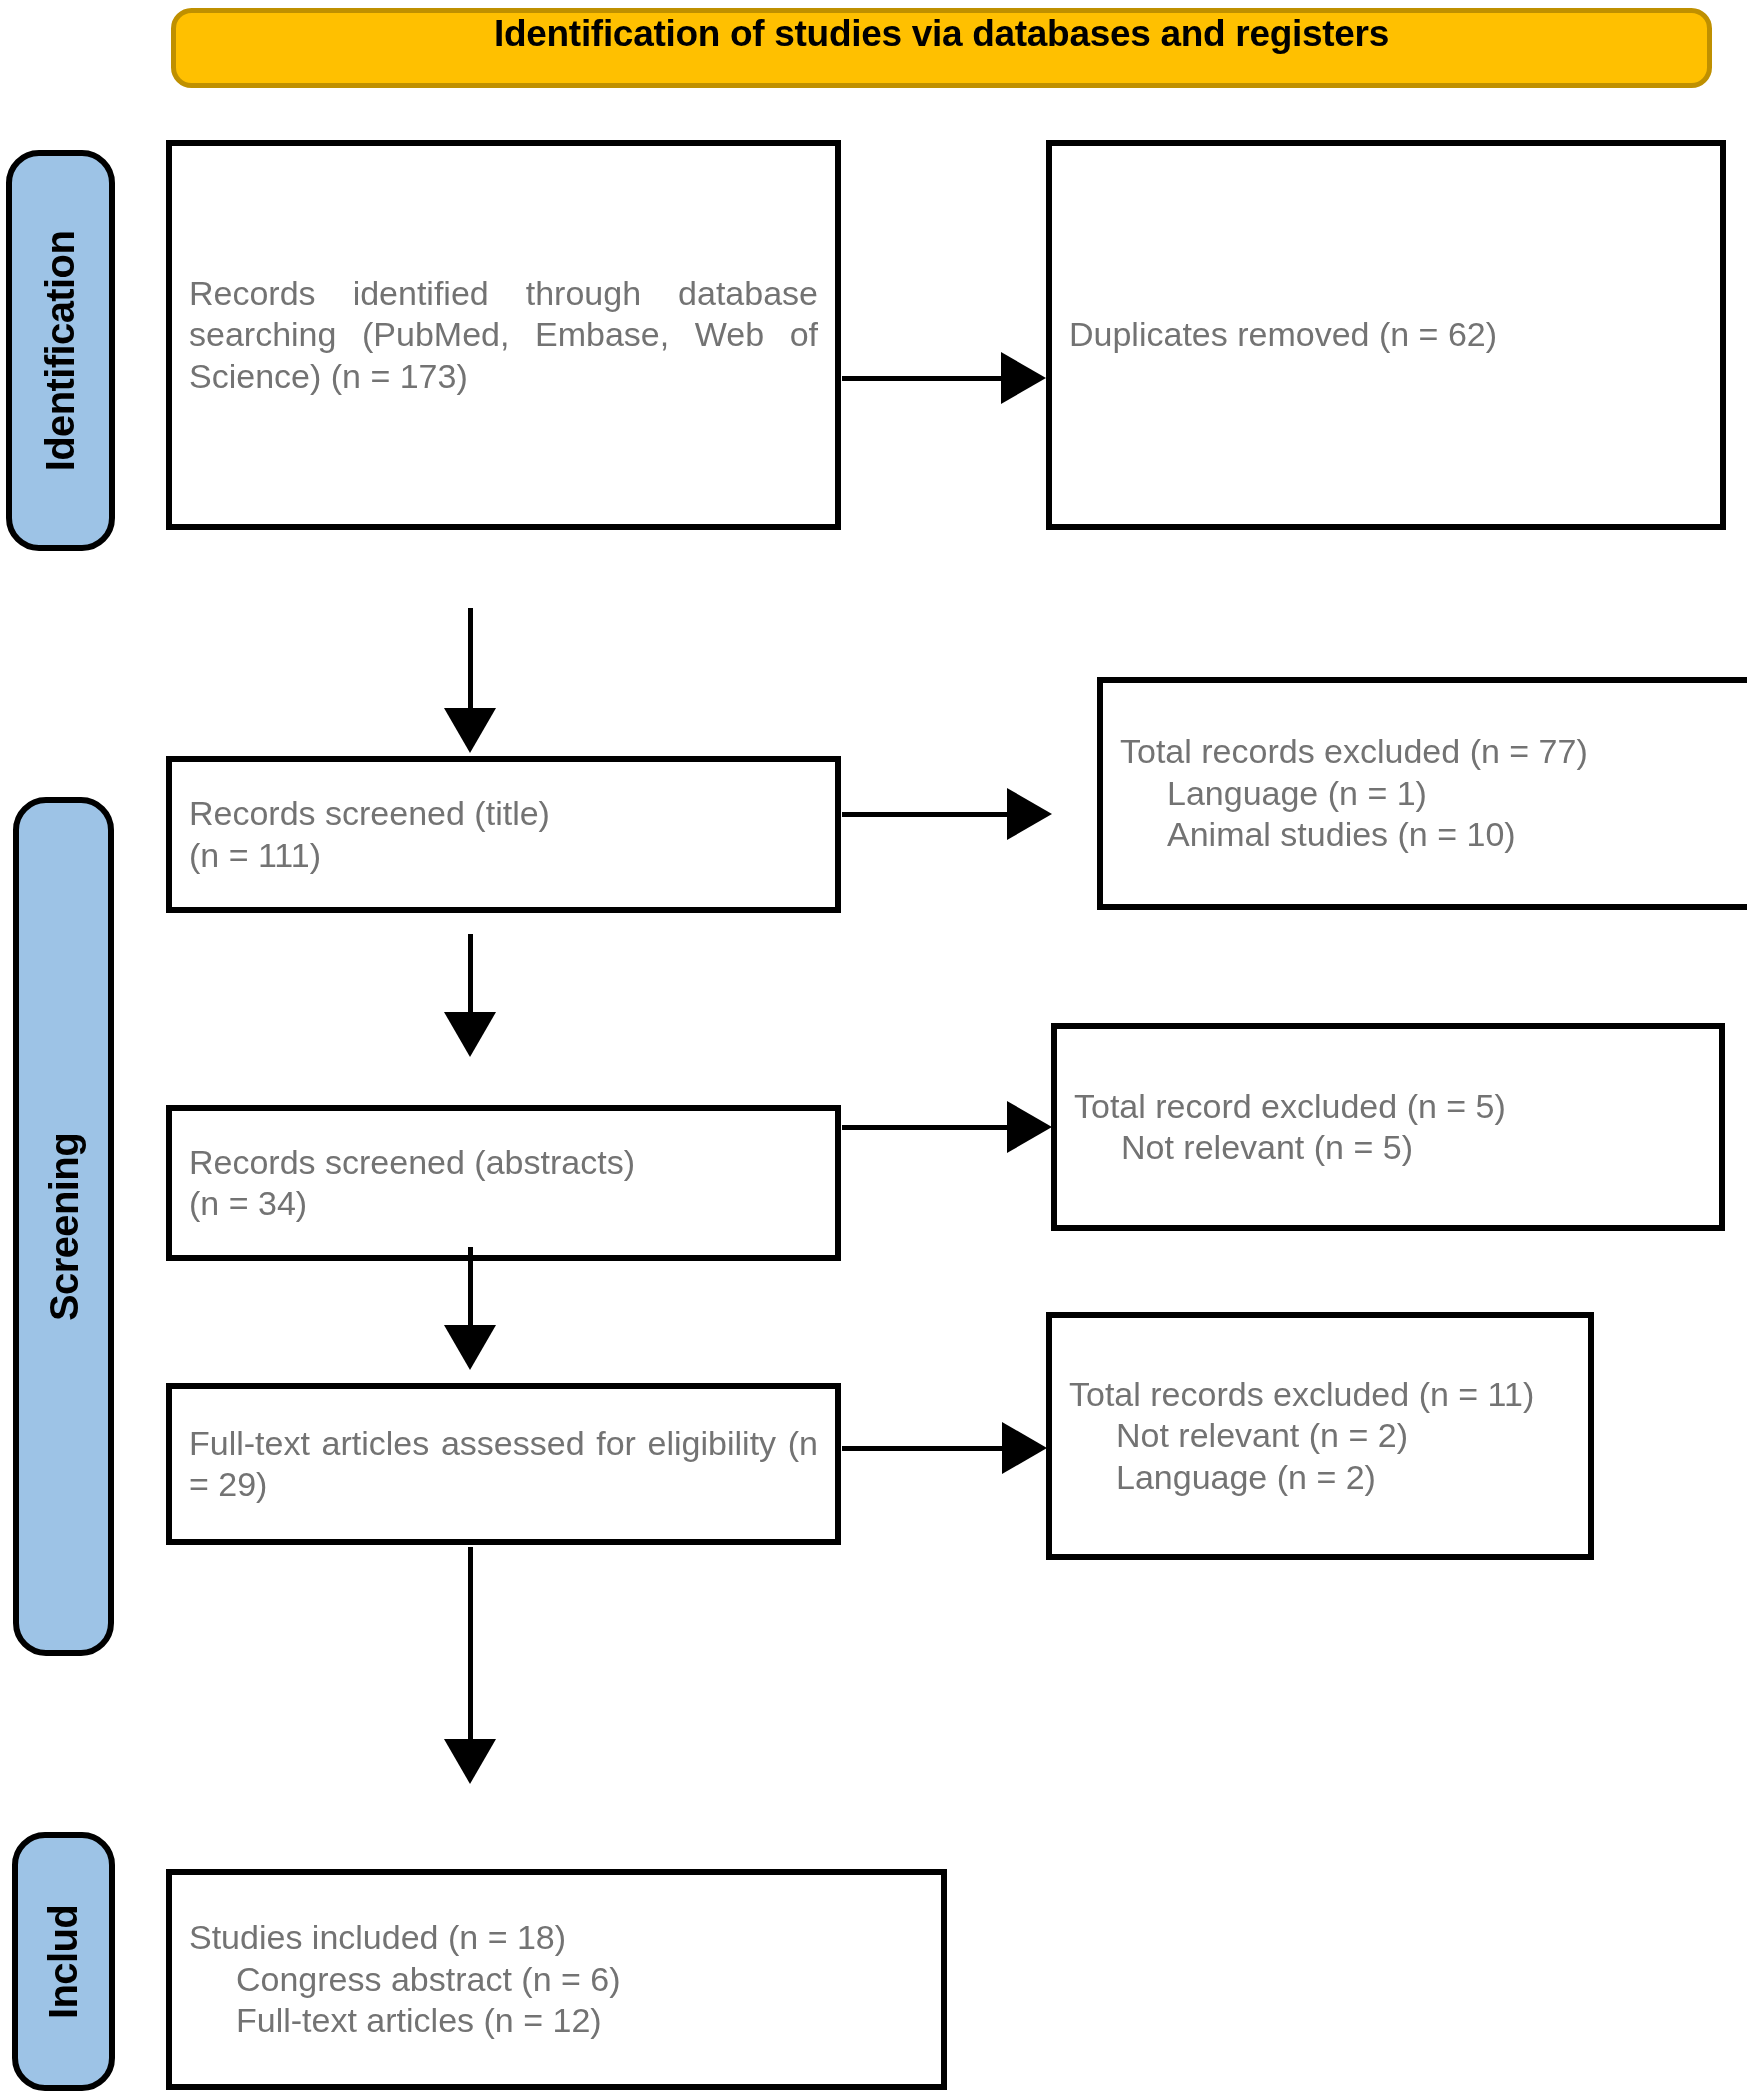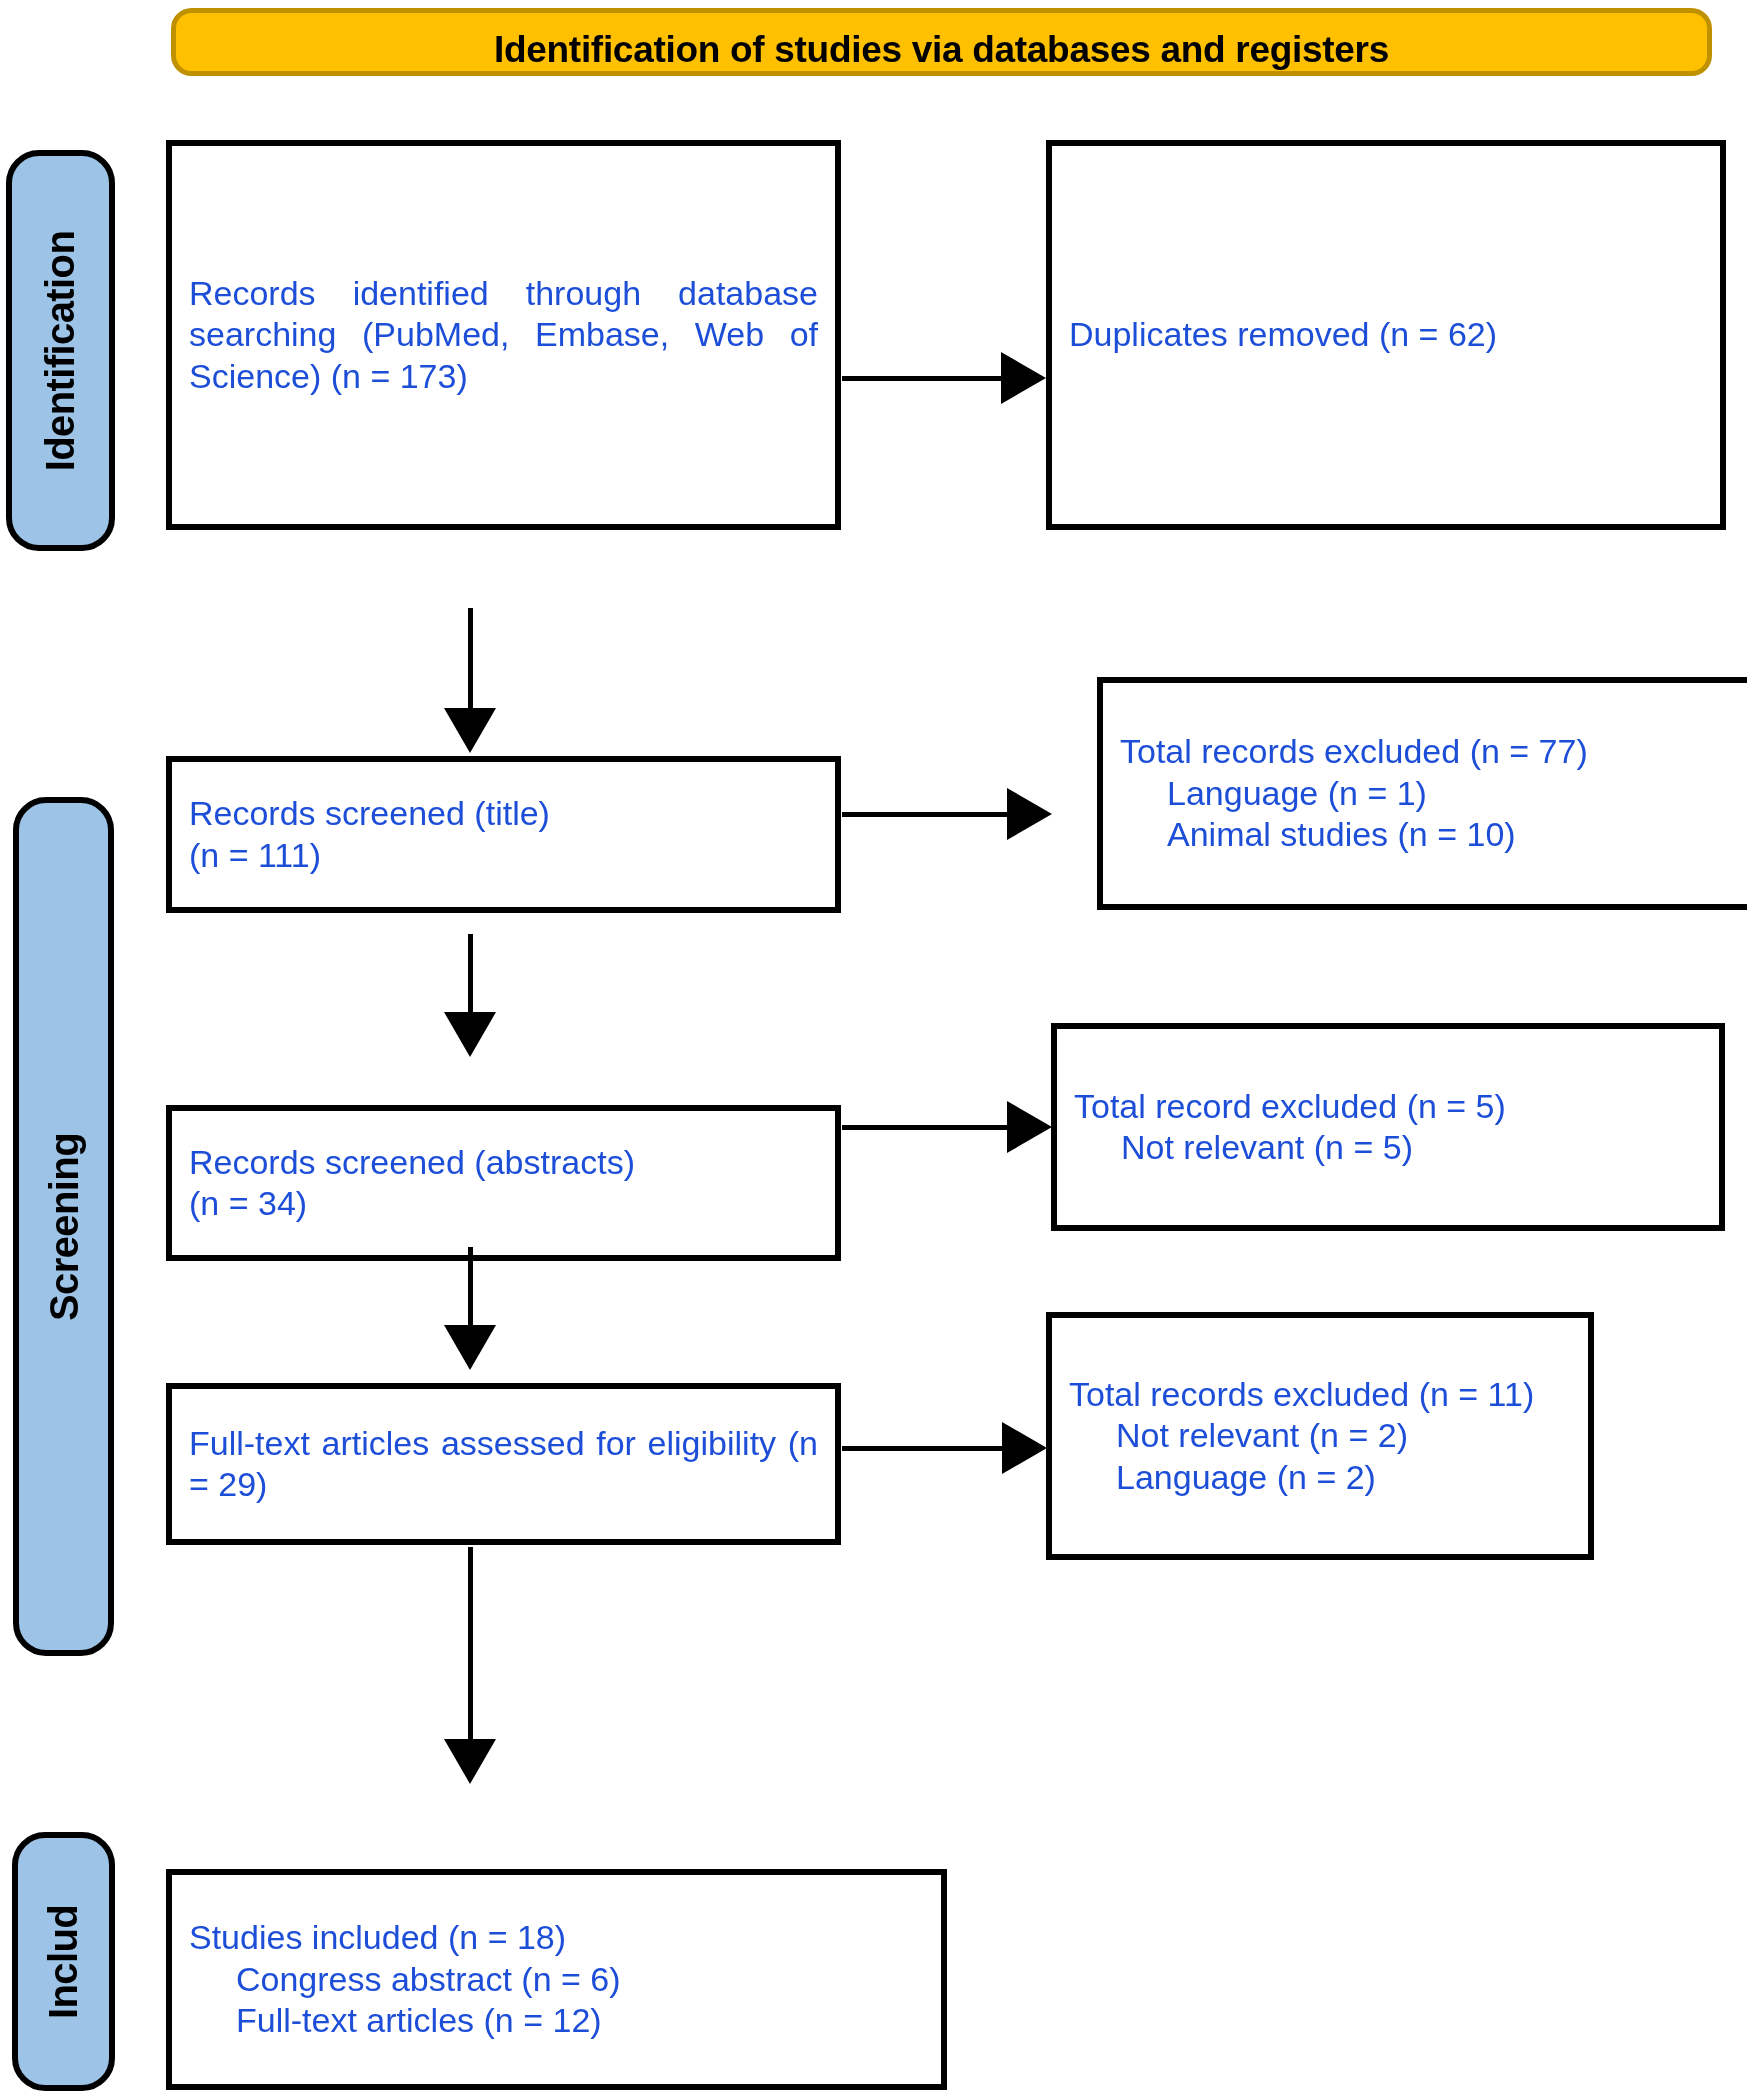--- a/index.html
+++ b/index.html
@@ -19,27 +19,27 @@
     background: #ffffff;
     overflow: hidden;
   }
 
   
   .header-banner {
     position: absolute;
     left: 171px;
     top: 8.4px;
     width: 1541px;
-    height: 68px;
+    height: 80px;
     background: #FFC000;
     border: 5.4px solid #BF9000;
     border-radius: 20.5px;
     box-sizing: border-box;
     display: flex;
-    align-items: flex-end;
+    align-items: flex-start;
     justify-content: center;
   }
   .header-banner-text {
     font-size: 37px;
     font-weight: bold;
     color: #000000;
     font-family: "Liberation Sans", "DejaVu Sans", sans-serif;
     letter-spacing: -0.3px;
     text-align: center;
     white-space: nowrap;
@@ -92,21 +92,21 @@
     background: #ffffff;
     border: 6px solid #000000;
     box-sizing: border-box;
     display: flex;
     flex-direction: column;
     justify-content: center;
   }
   .pbox .ptext {
     font-size: 34px;
     line-height: 1.22;
-    color: #1d4ed8;
+    color: #737373;
     padding: 0 17px;
     text-align: justify;
     text-align-last: left;
     hyphens: none;
   }
   .pbox .ptext.nojust {
     text-align: left;
   }
   .pbox .ptext .indent {
     display: block;

